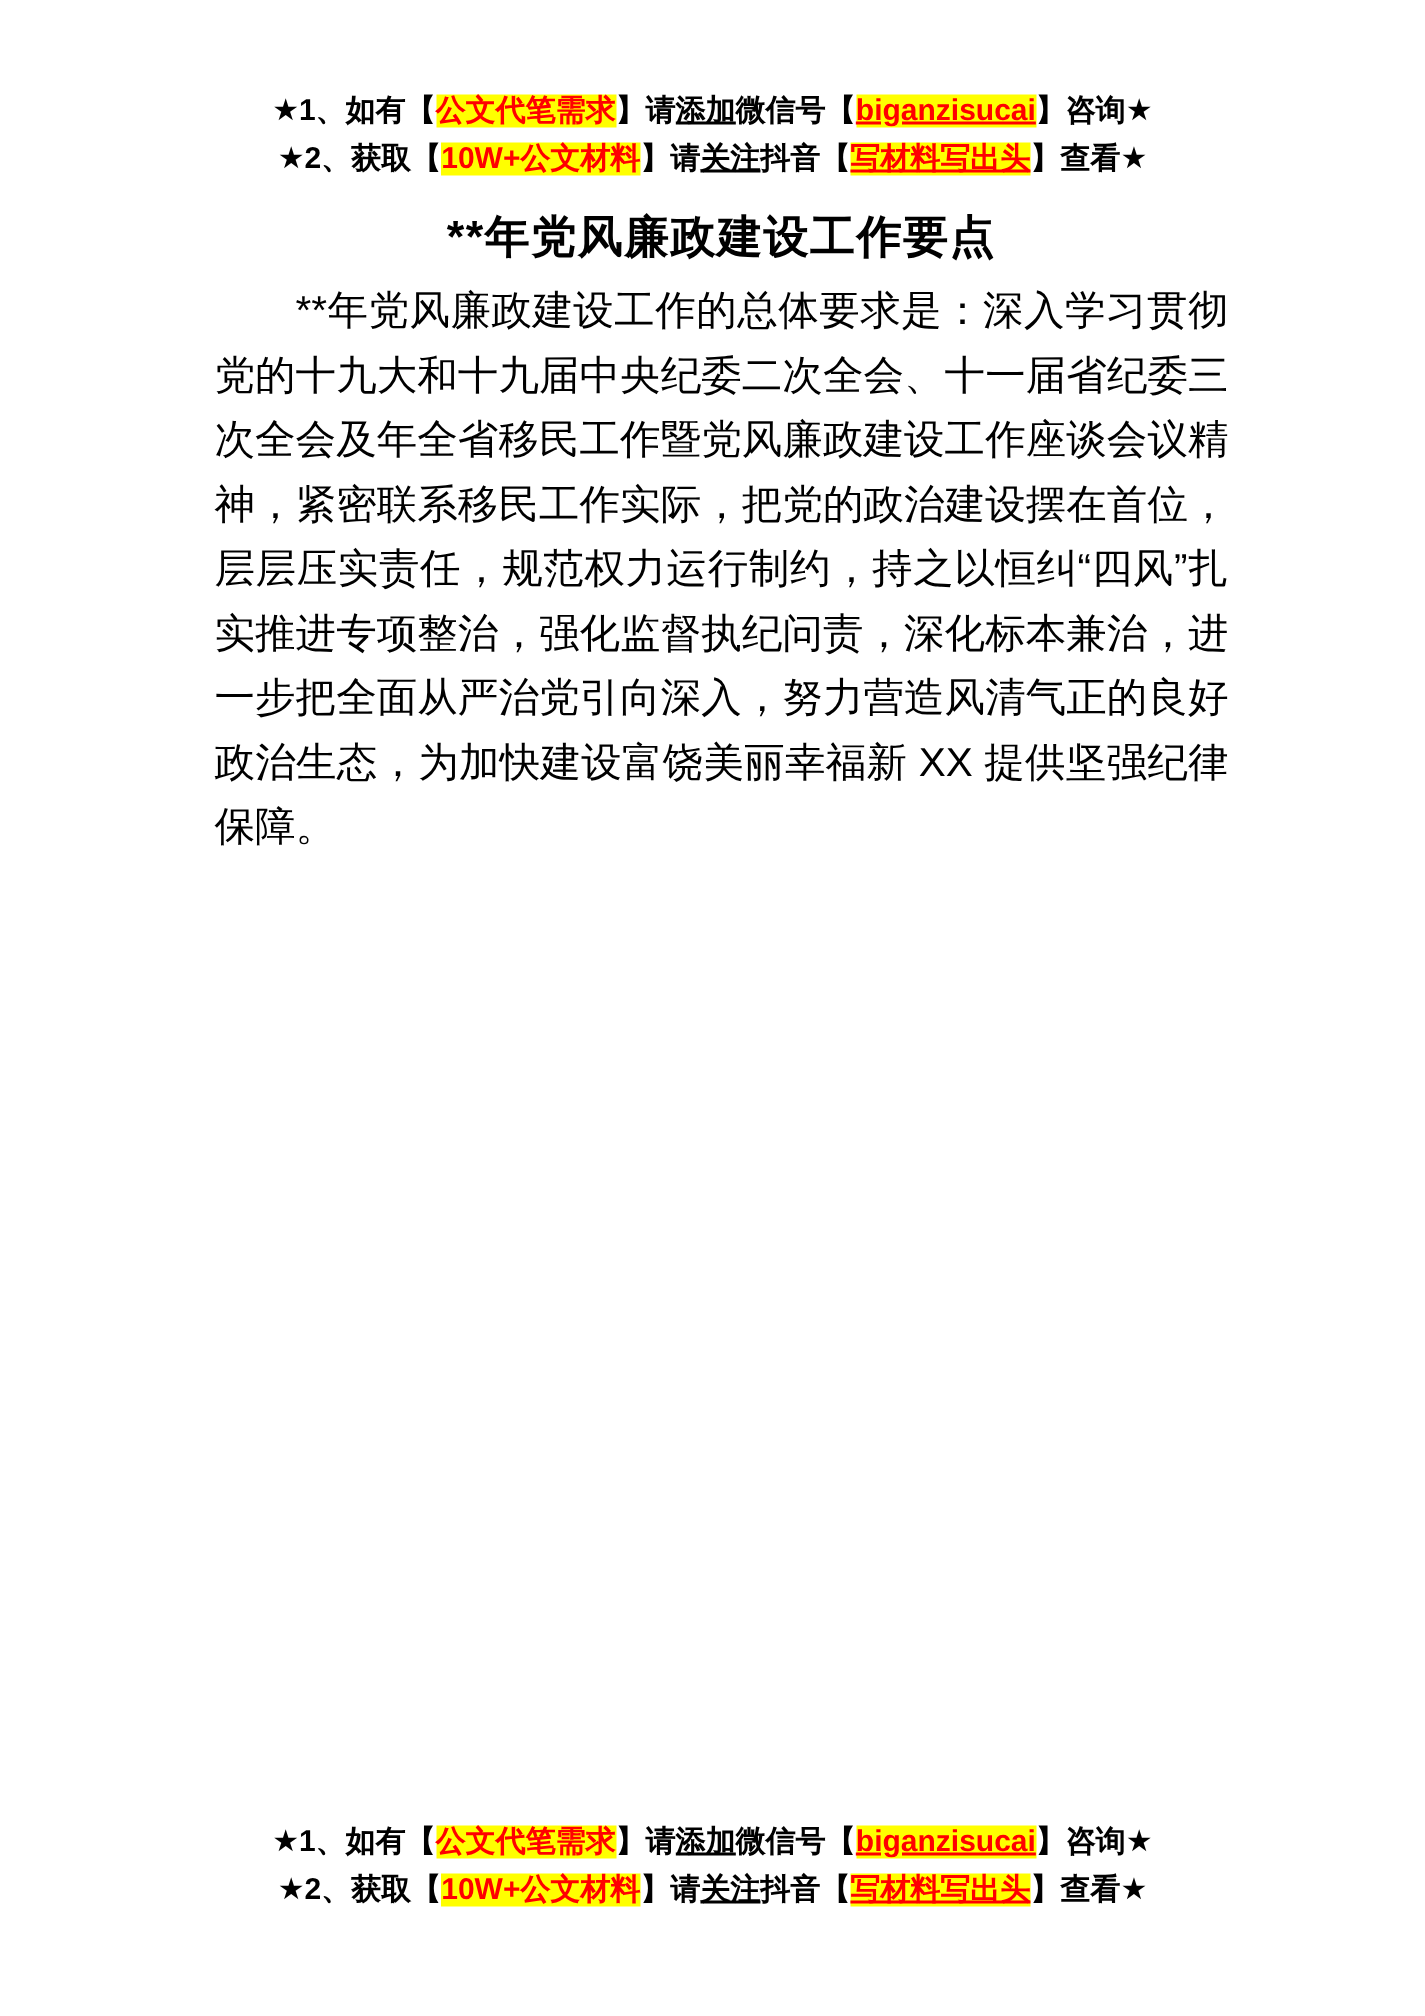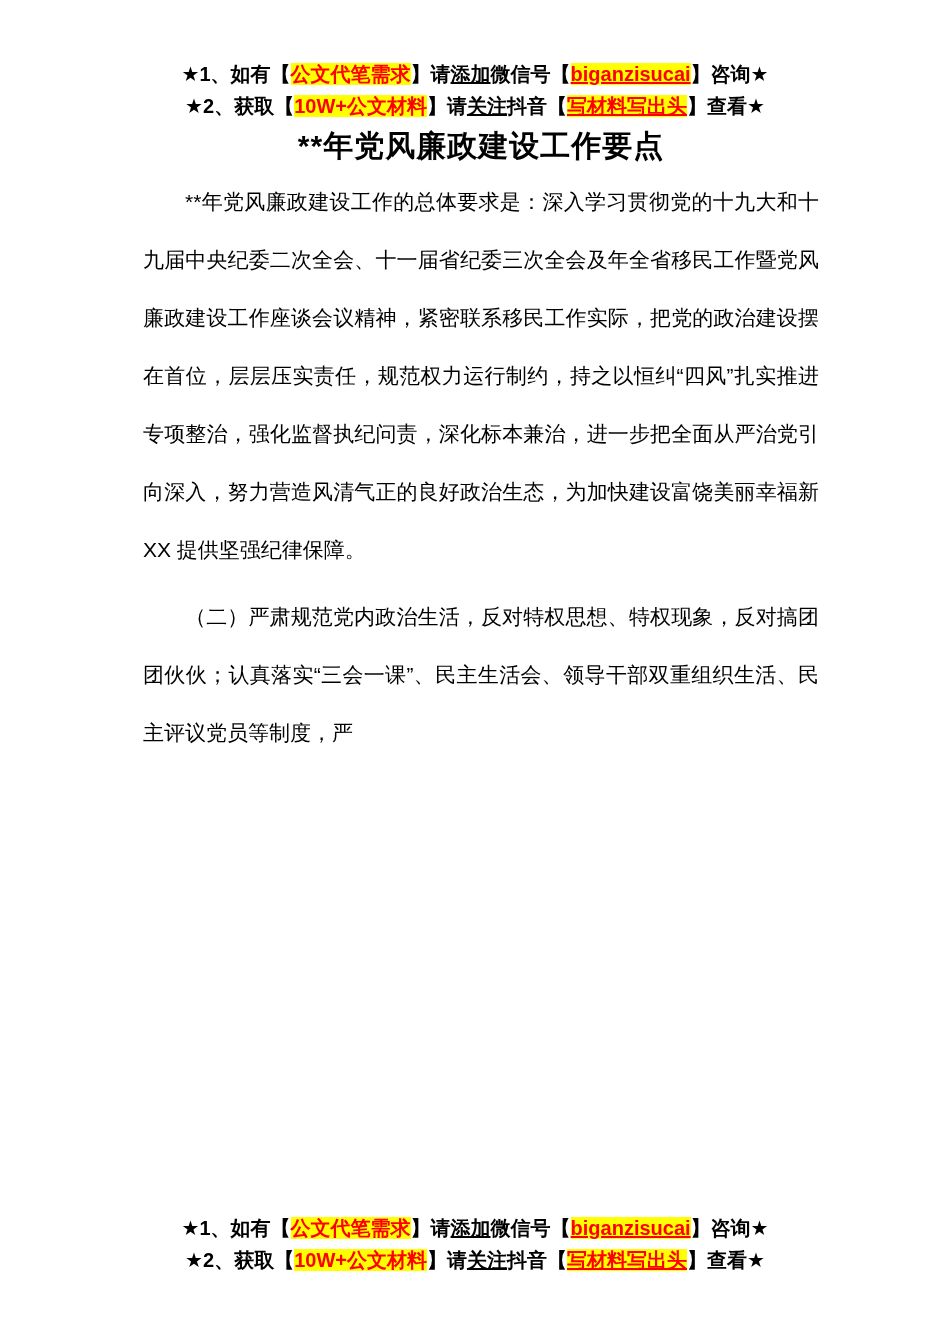--- a/index.html
+++ b/index.html
@@ -29,35 +29,35 @@
   .promo.top { top: 58px; }
   .promo.bottom { top: 1212px; }
   .hl {
     background: #ffff00;
     color: #ff0000;
   }
   .ul { text-decoration: underline; }
   
   .doc {
     position: absolute;
-    top: 126px;
+    top: 139px;
     left: 137px;
     width: 676px;
   }
   .doc-title {
     font-size: 30px;
     font-weight: 700;
     text-align: center;
     line-height: 40px;
     margin-bottom: 7px;
     letter-spacing: 1px;
   }
   .doc p {
-    font-size: 21px;
-    line-height: 58px;
+    font-size: 27px;
+    line-height: 43px;
     text-align: justify;
     text-indent: 2em;
     margin-bottom: 9px;
     color: #000000;
   }
 </style>
 </head>
 <body>
 
 <div class="page">
@@ -67,21 +67,20 @@
       <span>★1、如有【</span><span class="hl">公文代笔需求</span><span>】请</span><span class="ul">添加</span><span>微信号【</span><span class="hl ul">biganzisucai</span><span>】咨询★</span>
     </div>
     <div>
       <span>★2、获取【</span><span class="hl">10W+公文材料</span><span>】请</span><span class="ul">关注</span><span>抖音【</span><span class="hl ul">写材料写出头</span><span>】查看★</span>
     </div>
   </div>
 
   <div class="doc">
     <div class="doc-title">**年党风廉政建设工作要点</div>
     <p>**年党风廉政建设工作的总体要求是：深入学习贯彻党的十九大和十九届中央纪委二次全会、十一届省纪委三次全会及年全省移民工作暨党风廉政建设工作座谈会议精神，紧密联系移民工作实际，把党的政治建设摆在首位，层层压实责任，规范权力运行制约，持之以恒纠“四风”扎实推进专项整治，强化监督执纪问责，深化标本兼治，进一步把全面从严治党引向深入，努力营造风清气正的良好政治生态，为加快建设富饶美丽幸福新 XX 提供坚强纪律保障。</p>
-    <p>（二）严肃规范党内政治生活，反对特权思想、特权现象，反对搞团团伙伙；认真落实“三会一课”、民主生活会、领导干部双重组织生活、民主评议党员等制度，严</p>
   </div>
 
   <div class="promo bottom">
     <div>
       <span>★1、如有【</span><span class="hl">公文代笔需求</span><span>】请</span><span class="ul">添加</span><span>微信号【</span><span class="hl ul">biganzisucai</span><span>】咨询★</span>
     </div>
     <div>
       <span>★2、获取【</span><span class="hl">10W+公文材料</span><span>】请</span><span class="ul">关注</span><span>抖音【</span><span class="hl ul">写材料写出头</span><span>】查看★</span>
     </div>
   </div>

